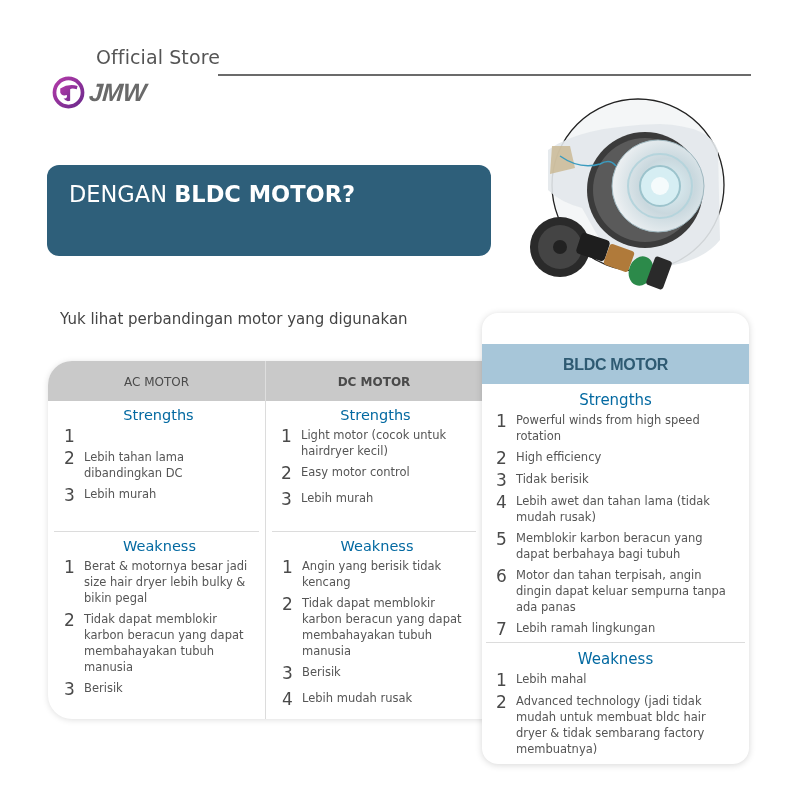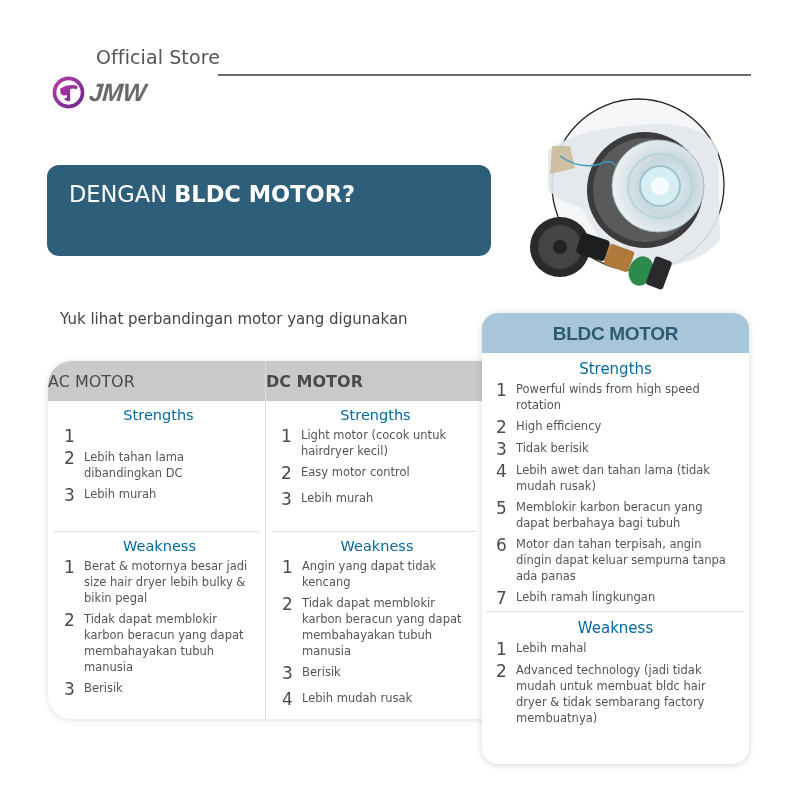--- a/index.html
+++ b/index.html
@@ -17,39 +17,39 @@
 
     .headline-box { position: absolute; left: 47px; top: 165px; width: 444px; height: 91px; background: #2e5f7a; border-radius: 12px; padding: 14px 22px; color: #ffffff; }
     .headline-line { font-size: 22.5px; line-height: 31px; font-weight: 400; letter-spacing: 0; white-space: nowrap; }
     .headline-line b { font-weight: 700; }
 
     .intro { position: absolute; left: 60px; top: 274px; width: 440px; font-size: 15px; line-height: 27px; color: #444; margin-top: 32px; }
 
     
     .compare-card { position: absolute; left: 48px; top: 361px; width: 470px; height: 358px; background: #fff; border-radius: 24px 0 0 24px; box-shadow: 0 1px 6px rgba(0,0,0,0.13); overflow: hidden; }
     .compare-head { display: flex; height: 40px; background: #c9c9c9; }
-    .compare-head .col-title { width: 217px; text-align: left; font-size: 16px; line-height: 42px; color: #4a4a4a; }
+    .compare-head .col-title { width: 217px; text-align: center; font-size: 12px; line-height: 42px; color: #4a4a4a; }
     .compare-head .col-title + .col-title { border-left: 1px solid #dedede; font-weight: bold; }
     .compare-body { position: relative; display: flex; height: 318px; }
     .compare-col { width: 217px; position: relative; }
     .compare-col + .compare-col { border-left: 1px solid #dcdcdc; }
     .section-title { text-align: center; font-size: 14.5px; color: #0369a1; margin-top: 6px; margin-bottom: 4px; }
     .divider { height: 1px; background: #dcdcdc; margin: 0 6px; }
 
     ol.items { list-style: none; }
     ol.items li { display: flex; align-items: flex-start; font-size: 11.5px; line-height: 16px; color: #555; margin-bottom: 5px; }
     ol.items li .num { width: 20px; font-size: 17px; line-height: 16px; color: #4a4a4a; font-weight: 400; flex: none; text-align: left; padding-top: 1px; }
 
     .ac-strengths { padding: 0 12px 0 16px; height: 124px; }
     .dc-strengths { padding: 0 12px 0 15px; height: 124px; }
     .weak-block { padding: 0 10px 0 16px; }
 
     
     .bldc-card { position: absolute; left: 482px; top: 313px; width: 267px; height: 451px; background: #fff; border-radius: 16px; box-shadow: 0 1px 7px rgba(0,0,0,0.16); overflow: hidden; }
-    .bldc-head { height: 40px; background: #a7c6d9; text-align: center; font-family: "Liberation Sans", sans-serif; font-weight: 700; font-size: 19px; line-height: 42px; color: #2e5a72; letter-spacing: -0.3px; }
+    .bldc-head { height: 40px; background: #a7c6d9; text-align: center; font-family: "Liberation Sans", sans-serif; font-weight: 700; font-size: 16px; line-height: 42px; color: #2e5a72; letter-spacing: -0.3px; margin-top: 31px; }
     .bldc-card .section-title { font-size: 15px; margin-top: 7px; margin-bottom: 3px; }
     .bldc-list { padding: 0 10px 0 14px; }
     .bldc-list li { font-size: 12px; line-height: 16px; margin-bottom: 5px; }
     .bldc-list li .num { width: 20px; font-size: 17.5px; }
     .bldc-divider { height: 1px; background: #dcdcdc; margin: 3px 4px 5px 4px; }
   </style>
 </head>
 <body>
 
 <div class="store-label">Official Store</div>
@@ -168,21 +168,21 @@
               <span>Lebih murah</span>
             </li>
         </ol>
       </div>
       <div class="divider"></div>
       <div class="weak-block">
         <div class="section-title">Weakness</div>
         <ol class="items">
           <li>
               <span class="num">1</span>
-              <span>Angin yang dapat tidak kencang</span>
+              <span>Angin yang berisik tidak kencang</span>
             </li>
           <li>
               <span class="num">2</span>
               <span>Tidak dapat memblokir karbon beracun yang dapat membahayakan tubuh manusia</span>
             </li>
           <li>
               <span class="num">3</span>
               <span>Berisik</span>
             </li>
           <li style="margin-top:9px">

